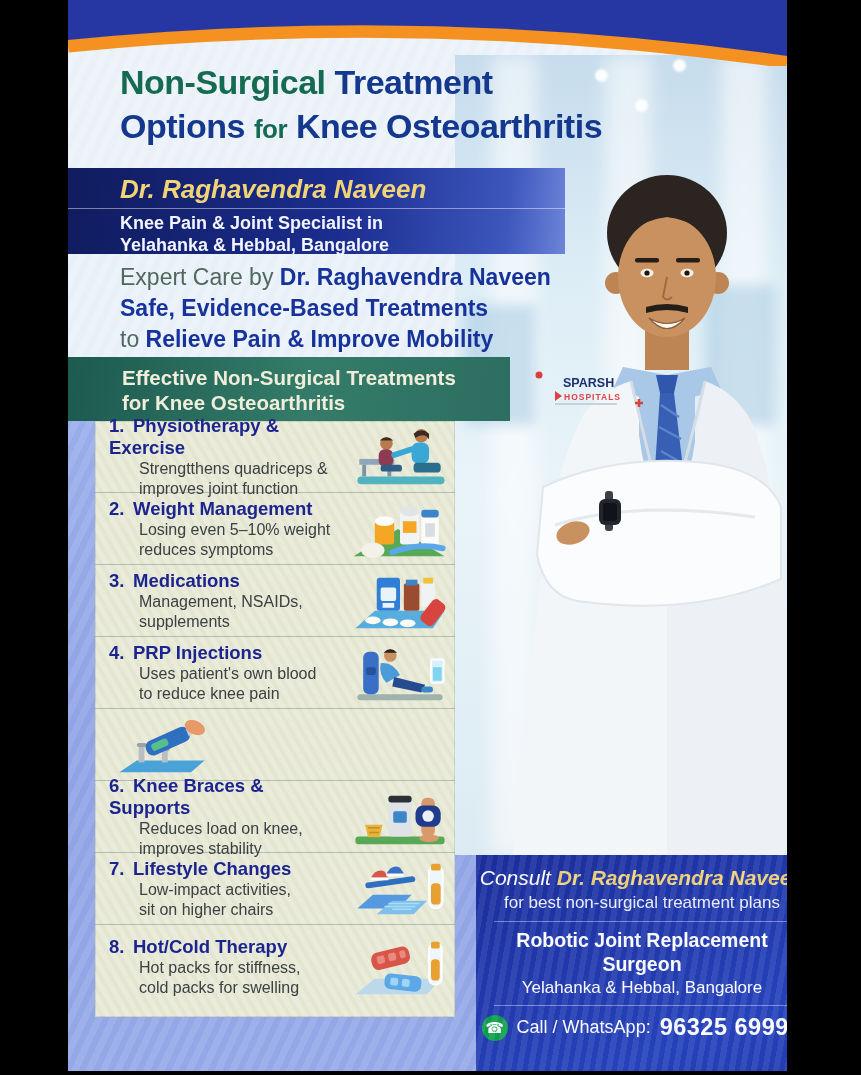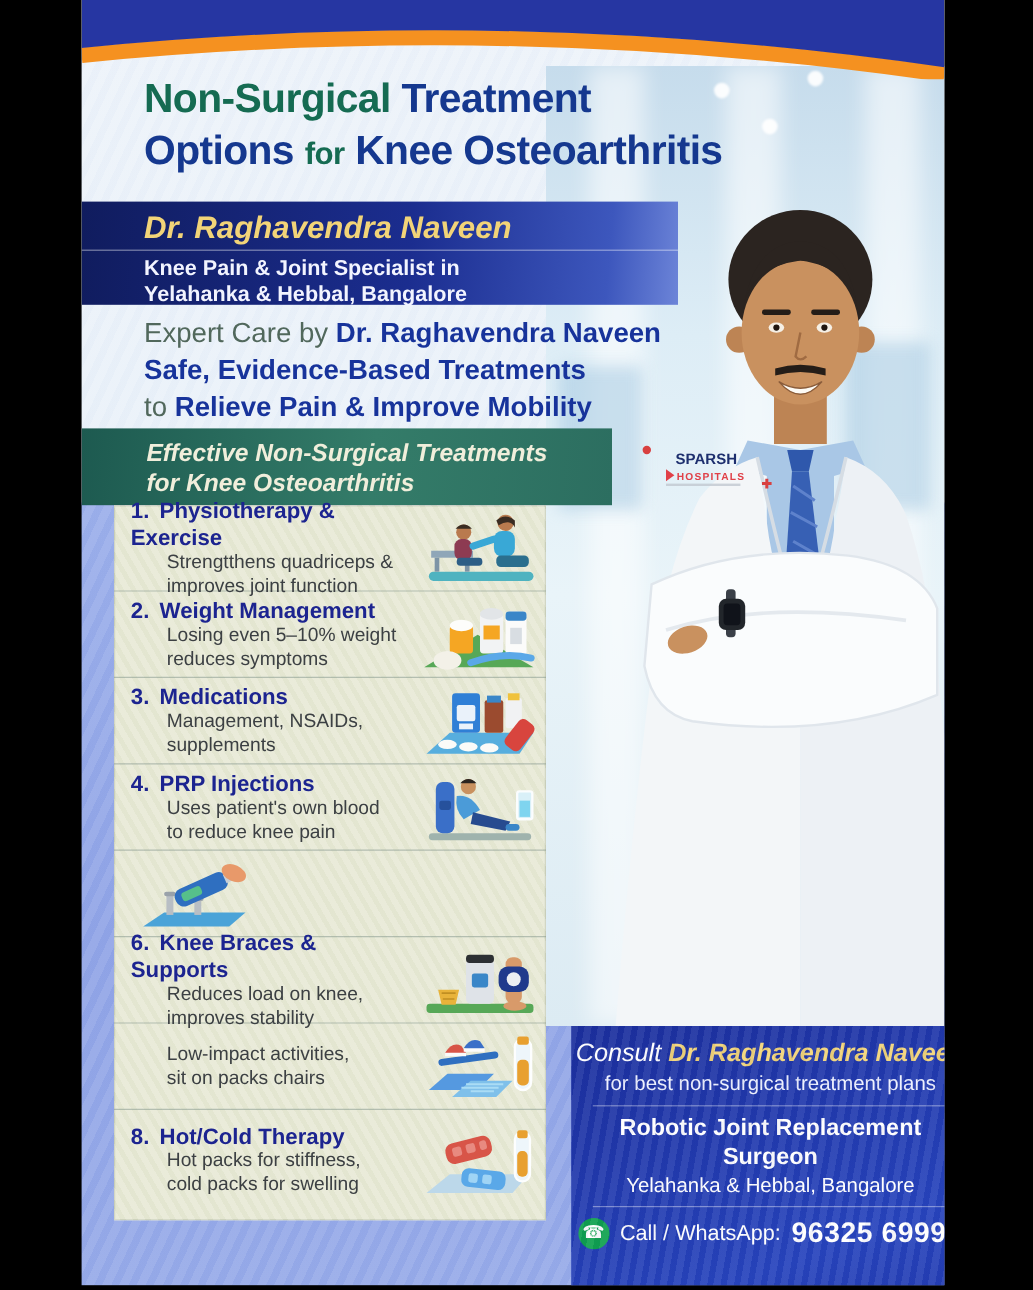--- a/index.html
+++ b/index.html
@@ -22,21 +22,21 @@
       padding:6px 0 0 52px;box-sizing:border-box;}
   .doc-banner .name{color:#f2d478;font-weight:bold;font-style:italic;font-size:26px;line-height:30px;}
   .doc-banner .rule{width:100%;height:1px;background:rgba(255,255,255,.45);margin:4px 0 3px -52px;padding-right:52px;}
   .doc-banner .spec{color:#f2f4ff;font-weight:bold;font-size:18px;line-height:22px;}
   
   .intro{position:absolute;left:52px;top:262px;z-index:4;font-size:23px;line-height:31px;}
   .i-plain{color:#51685c;} .i-bold{color:#17339b;font-weight:bold;}
   
   .section-banner{position:absolute;left:0;top:357px;width:442px;height:64px;z-index:4;
       background:linear-gradient(95deg,#1d5a50 0%,#347c69 55%,#2c6e60 100%);
-      color:#f0eedb;font-weight:bold;font-style:italic;font-size:20.5px;line-height:25px;
+      color:#f0eedb;font-weight:bold;font-size:20.5px;line-height:25px;
       padding:8px 0 0 54px;box-sizing:border-box;}
   
   .photo-region{position:absolute;left:387px;top:55px;width:332px;height:800px;z-index:2;overflow:hidden;
       background:linear-gradient(180deg,#c6dcec 0%,#ddedf6 28%,#e9f4f9 55%,#dcebf3 100%);}
   .bg-strip{position:absolute;top:0;bottom:0;width:46px;background:rgba(255,255,255,.55);filter:blur(9px);}
   .bg-window{position:absolute;background:rgba(160,198,224,.5);filter:blur(6px);border-radius:4px;}
   .bg-dot{position:absolute;width:13px;height:13px;border-radius:50%;background:rgba(255,255,255,.9);filter:blur(1px);}
   .doctor-svg{position:absolute;left:0;top:0;}
   
   .list-panel{position:absolute;left:27px;top:421px;width:360px;height:596px;z-index:4;
@@ -294,21 +294,22 @@
           <rect x="72" y="12" width="14" height="40" rx="6" fill="#d89a6a"></rect>
           <rect x="66" y="20" width="26" height="22" rx="8" fill="#203a8c"></rect>
               <circle cx="79" cy="31" r="6" fill="#eceff2"></circle>
           <ellipse cx="80" cy="54" rx="10" ry="4" fill="#d89a6a"></ellipse>
         </svg>
       </div>
     </div>
 
     <div class="t-item">
       <div class="t-text">
-        <div class="t-desc"><span>Low-impact activities,</span><br><span>sit on packs chairs</span></div>
+        <div class="t-head"><span class="t-num">7.</span><span>Lifestyle Changes</span></div>
+        <div class="t-desc"><span>Low-impact activities,</span><br><span>sit on higher chairs</span></div>
       </div>
       <div class="t-art">
         <svg viewBox="0 0 100 64" width="102" height="62">
           <rect x="14" y="22" width="52" height="6" rx="3" fill="#2f6fc0" transform="rotate(-8 40 25)"></rect>
           <path d="M20,20 Q26,10 34,14 L38,20 Q30,24 20,20 Z" fill="#d85548"></path>
               <path d="M36,16 Q42,6 50,10 L54,16 Q46,20 36,16 Z" fill="#3a6fc8"></path>
           <path d="M20,20 L38,20 L38,23 L20,23 Z" fill="#fbfbfb"></path>
               <path d="M36,16 L54,16 L54,19 L36,19 Z" fill="#fbfbfb"></path>
           <polygon points="6,52 22,38 62,38 48,52" fill="#5599e0"></polygon>
           <polygon points="26,58 42,44 78,44 64,58" fill="#7fc0ea"></polygon>

